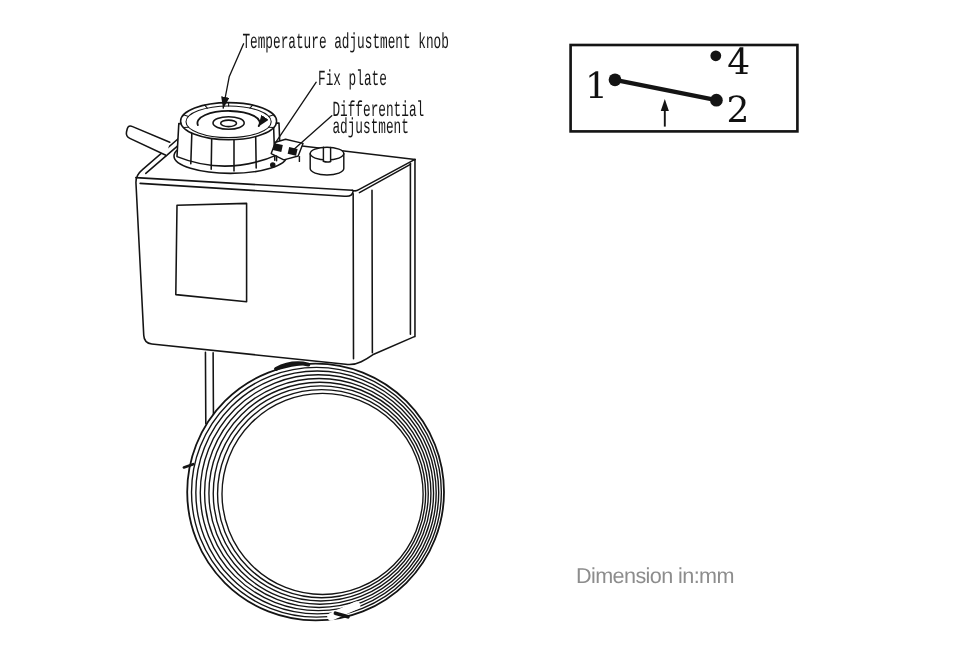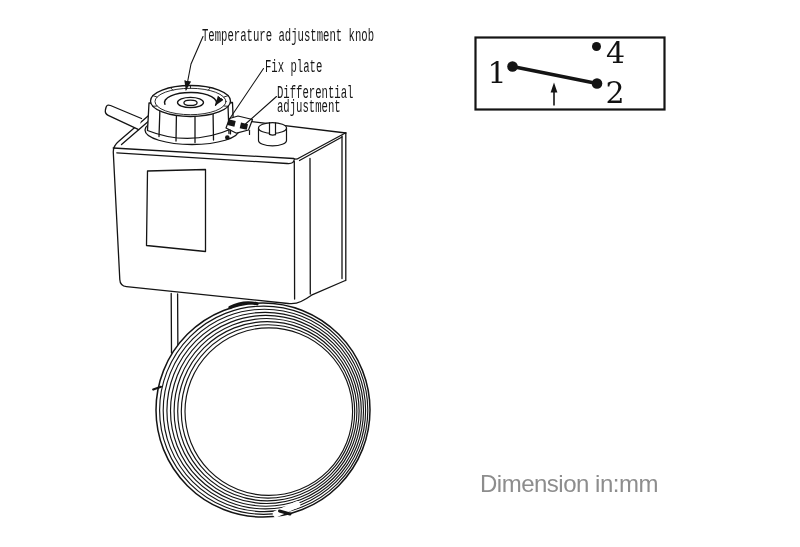--- a/index.html
+++ b/index.html
@@ -13,21 +13,21 @@
     font-size:18px;line-height:14px;color:#161616;white-space:nowrap;
     transform:scaleX(0.59);transform-origin:0 0;
   }
   .cad .l2{margin-top:0;}
   .digit{
     position:absolute;font-family:"DejaVu Serif",serif;
     font-size:30px;line-height:30px;color:#111111;
   }
   .note{
     position:absolute;left:480px;top:470px;
-    font-family:"Liberation Sans",sans-serif;font-size:24px;
+    font-family:"Liberation Sans",sans-serif;font-size:18px;
     letter-spacing:-0.5px;color:#8d8d8d;white-space:nowrap;
   }
 </style>
 </head>
 <body>
 
 <div id="canvas">
 
   <svg id="artwork" viewBox="0 0 800 547">
     <defs>

